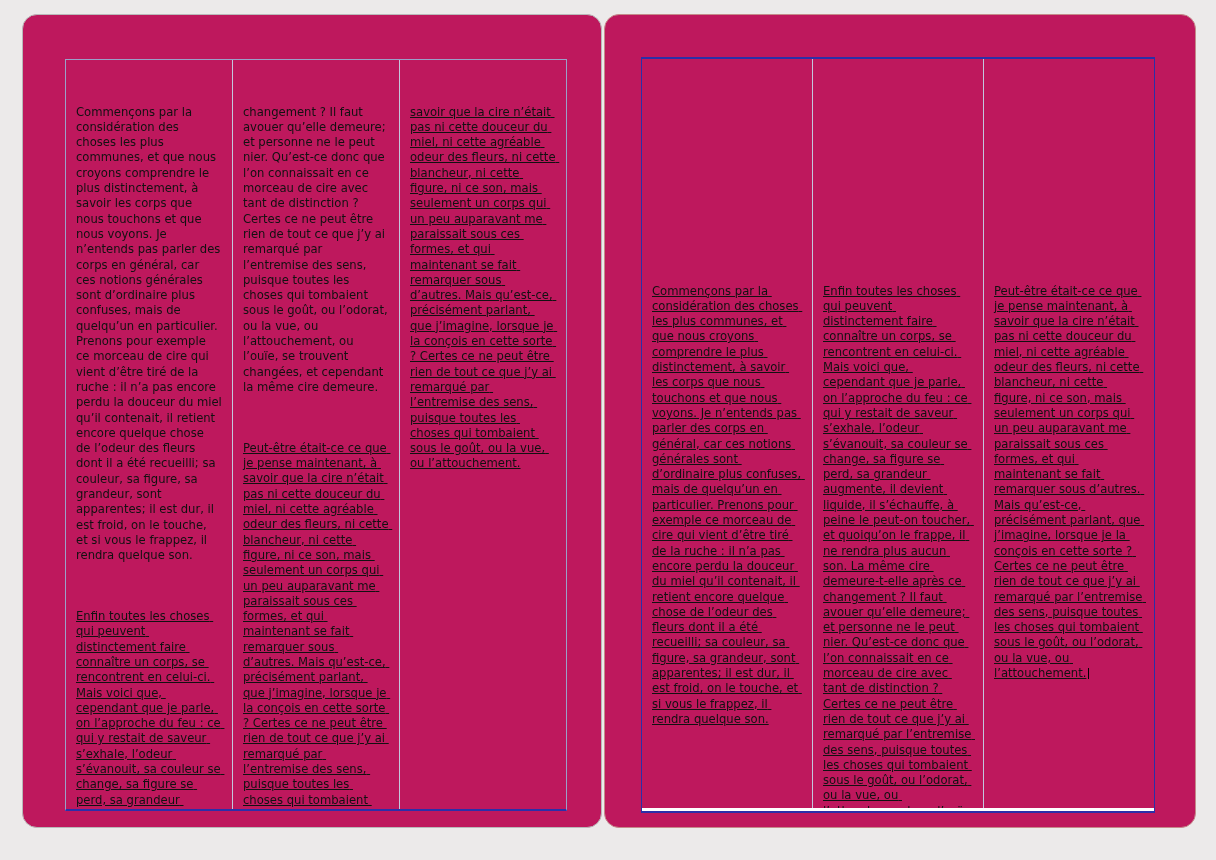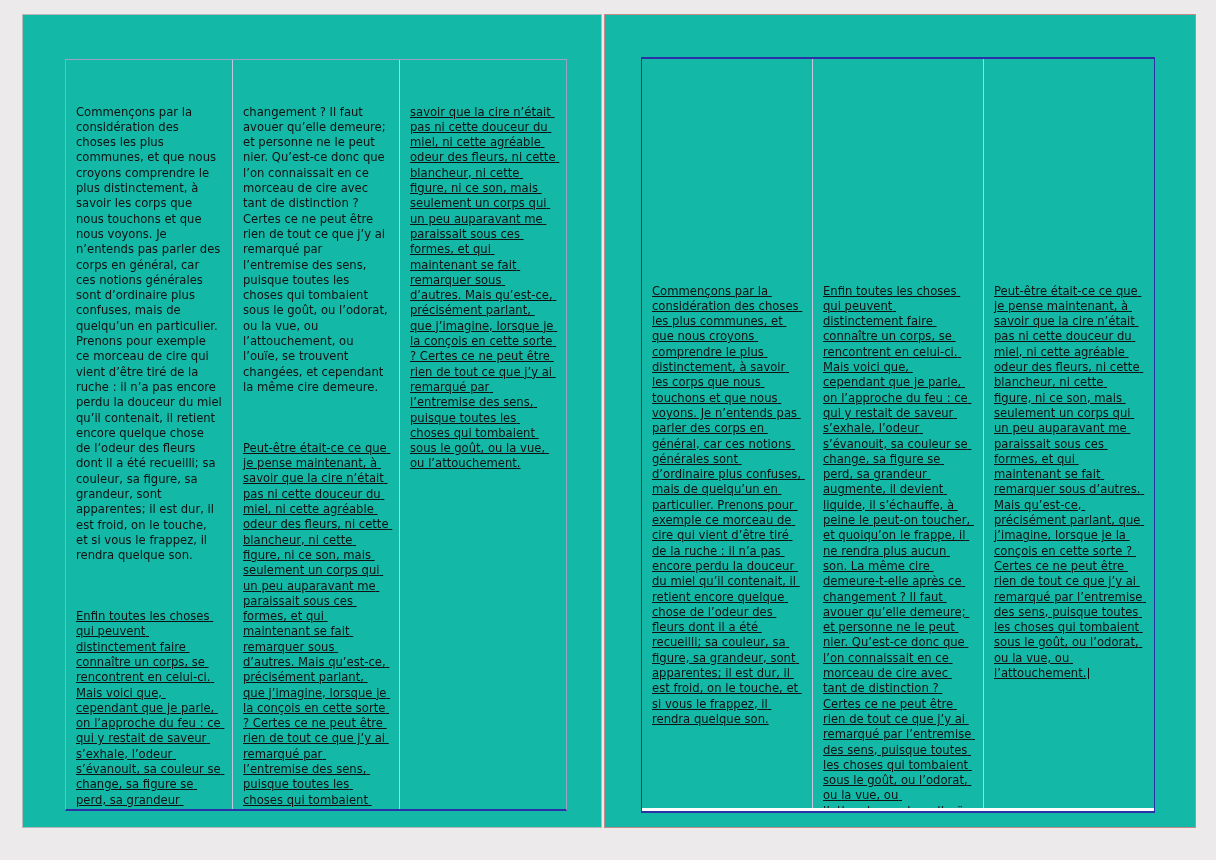--- a/index.html
+++ b/index.html
@@ -14,21 +14,22 @@
     overflow: hidden;
   }
   .canvas {
     position: relative;
     width: 1216px;
     height: 860px;
   }
   
   .page {
     position: absolute;
-    background: #14b8a6;
+    background: #be185d;
+    border-radius: 15px;
   }
   .page-left {
     left: 22px;
     top: 14px;
     width: 578px;
     height: 812px;
     border: 1px solid #b9b9b9;
     box-shadow: 0 0 0 0 rgba(0,0,0,0);
   }
   .page-right {

